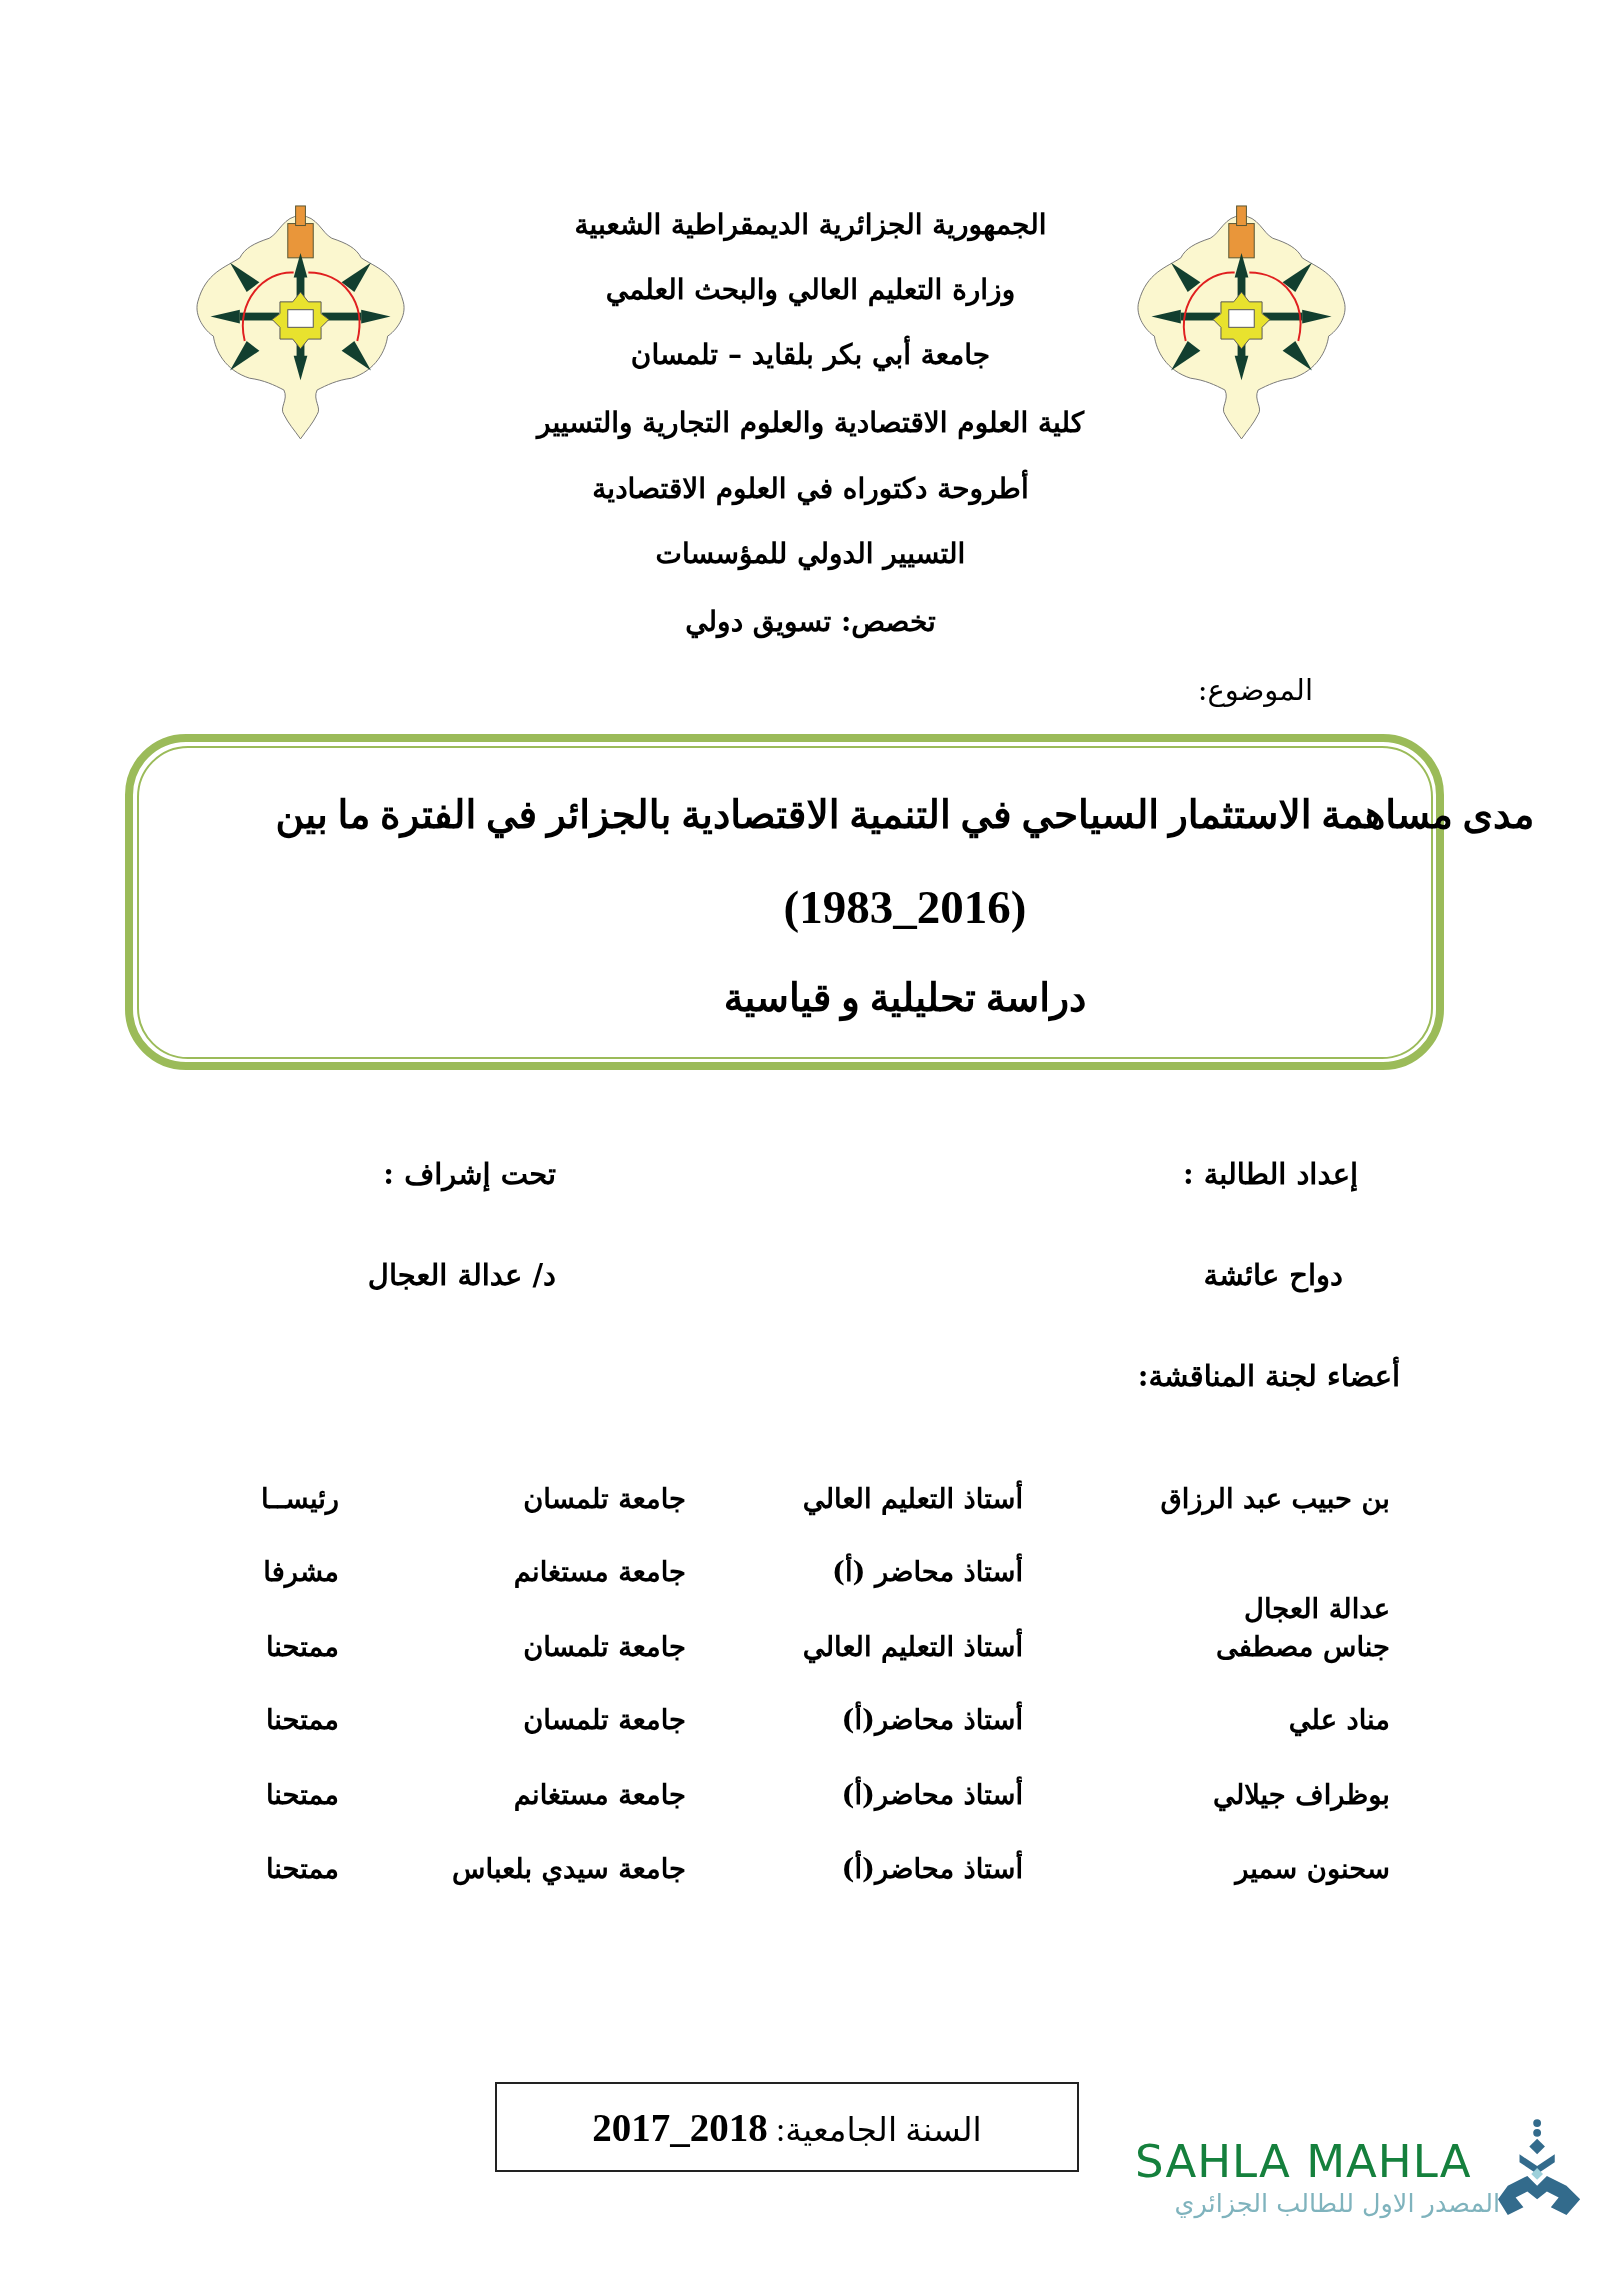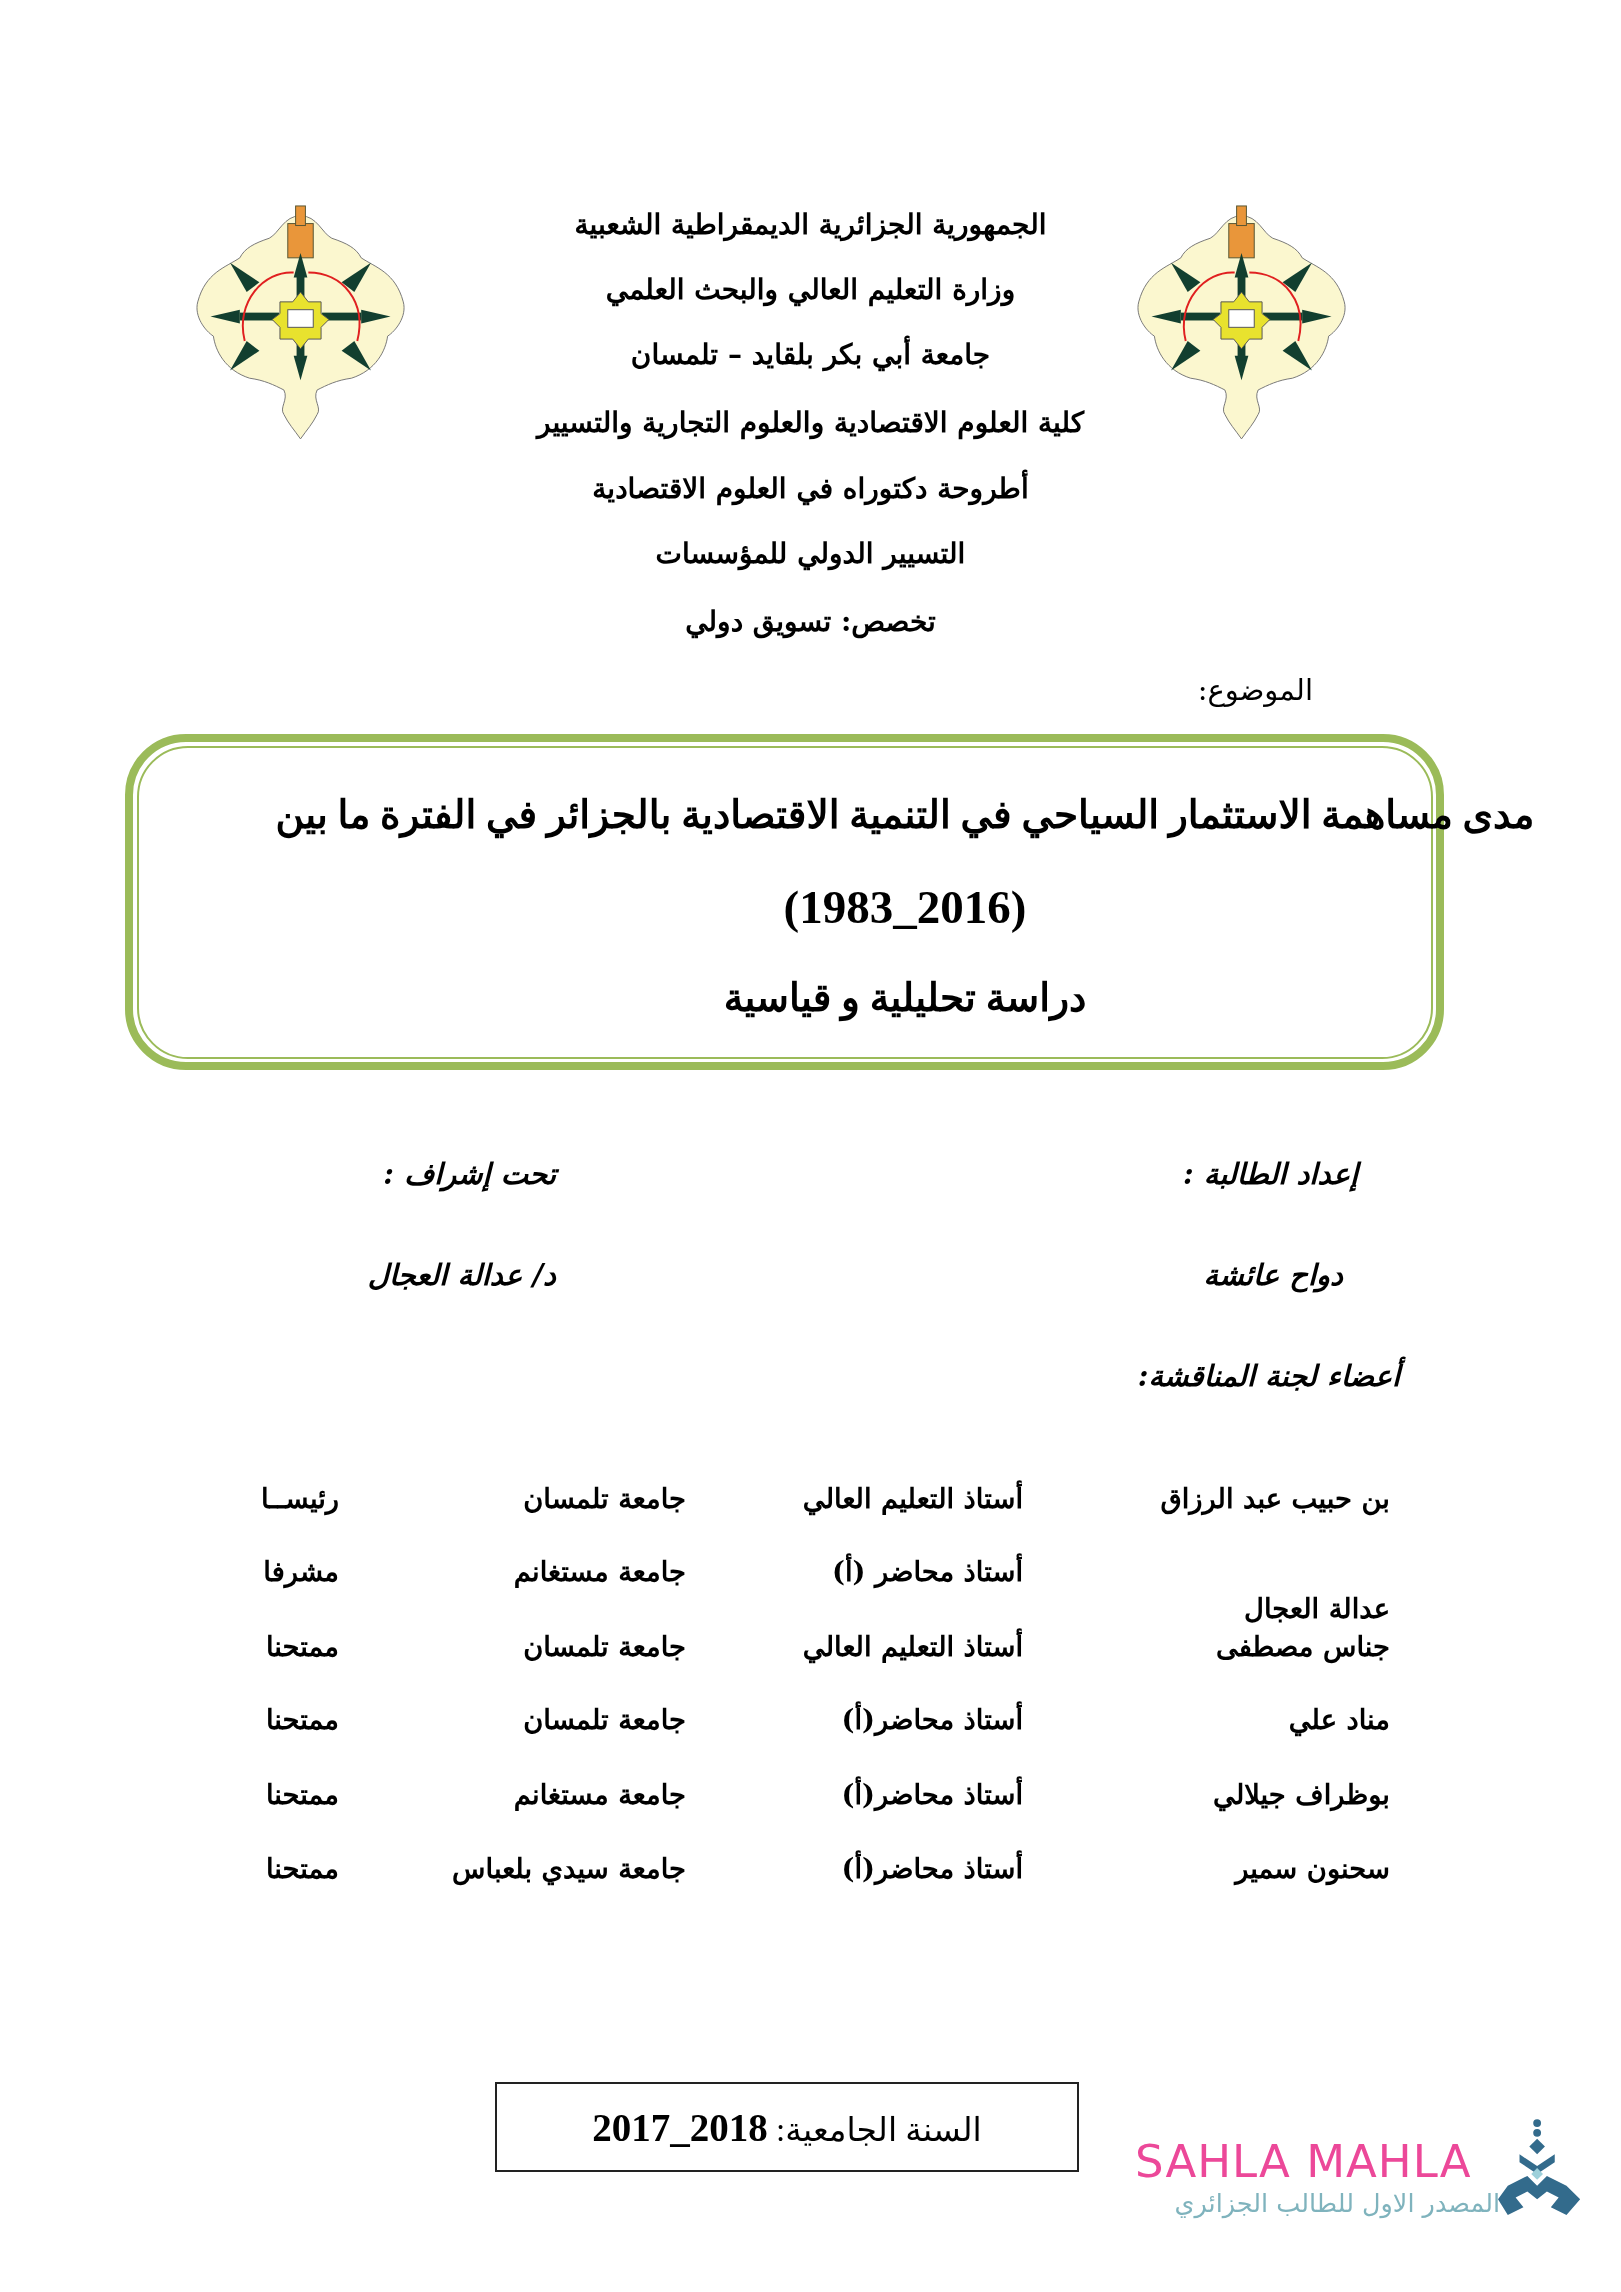--- a/index.html
+++ b/index.html
@@ -23,32 +23,32 @@
     border: 8.8px solid #9bbb59; border-radius: 61px; box-sizing: border-box;
   }
   .title-box-inner {
     position: absolute; left: 137px; top: 746px; width: 1296px; height: 313px;
     border: 2.9px solid #9bbb59; border-radius: 51px; box-sizing: border-box;
   }
   .title-line {
     position: absolute; left: 137px; width: 1536px; text-align: center;
     font-weight: bold; direction: rtl; font-family: "Liberation Serif", serif;
   }
-  .label-bold { position: absolute; font-weight: bold; font-size: 29px; direction: rtl; font-family: "DejaVu Serif", serif; font-style: italic; }
+  .label-bold { position: absolute; font-weight: bold; font-size: 29px; direction: rtl; font-family: "DejaVu Serif", serif; }
   .cell { position: absolute; font-weight: bold; font-size: 27.4px; direction: rtl; text-align: right; font-family: "DejaVu Serif", serif; white-space: nowrap; margin-left: 44px; }
   .year-box {
     position: absolute; left: 495px; top: 2082px; width: 584px; height: 90px;
     border: 2px solid #222; box-sizing: border-box;
     display: flex; align-items: center; justify-content: center;
   }
   .year-text { font-size: 33px; direction: rtl; font-family: "Liberation Serif", serif; }
   .year-text b { font-size: 39px; font-family: "Liberation Serif", serif; margin-top: 12px; }
   .wm-latin {
     position: absolute; left: 1135px; top: 2135px; font-size: 45px; letter-spacing: 1px;
-    color: #ec4899; font-family: "DejaVu Sans", sans-serif; font-weight: normal; text-align: right;
+    color: #15803d; font-family: "DejaVu Sans", sans-serif; font-weight: normal; text-align: right;
   }
   .wm-arabic {
     position: absolute; left: 1137px; top: 2188px; width: 363px; text-align: right;
     font-size: 25.5px; color: #7fb3bd; direction: rtl; font-family: "DejaVu Sans", sans-serif;
   }
   .wm-logo { position: absolute; left: 1498px; top: 2117px; width: 90px; height: 108px; }
 </style>
 </head>
 <body>
 

